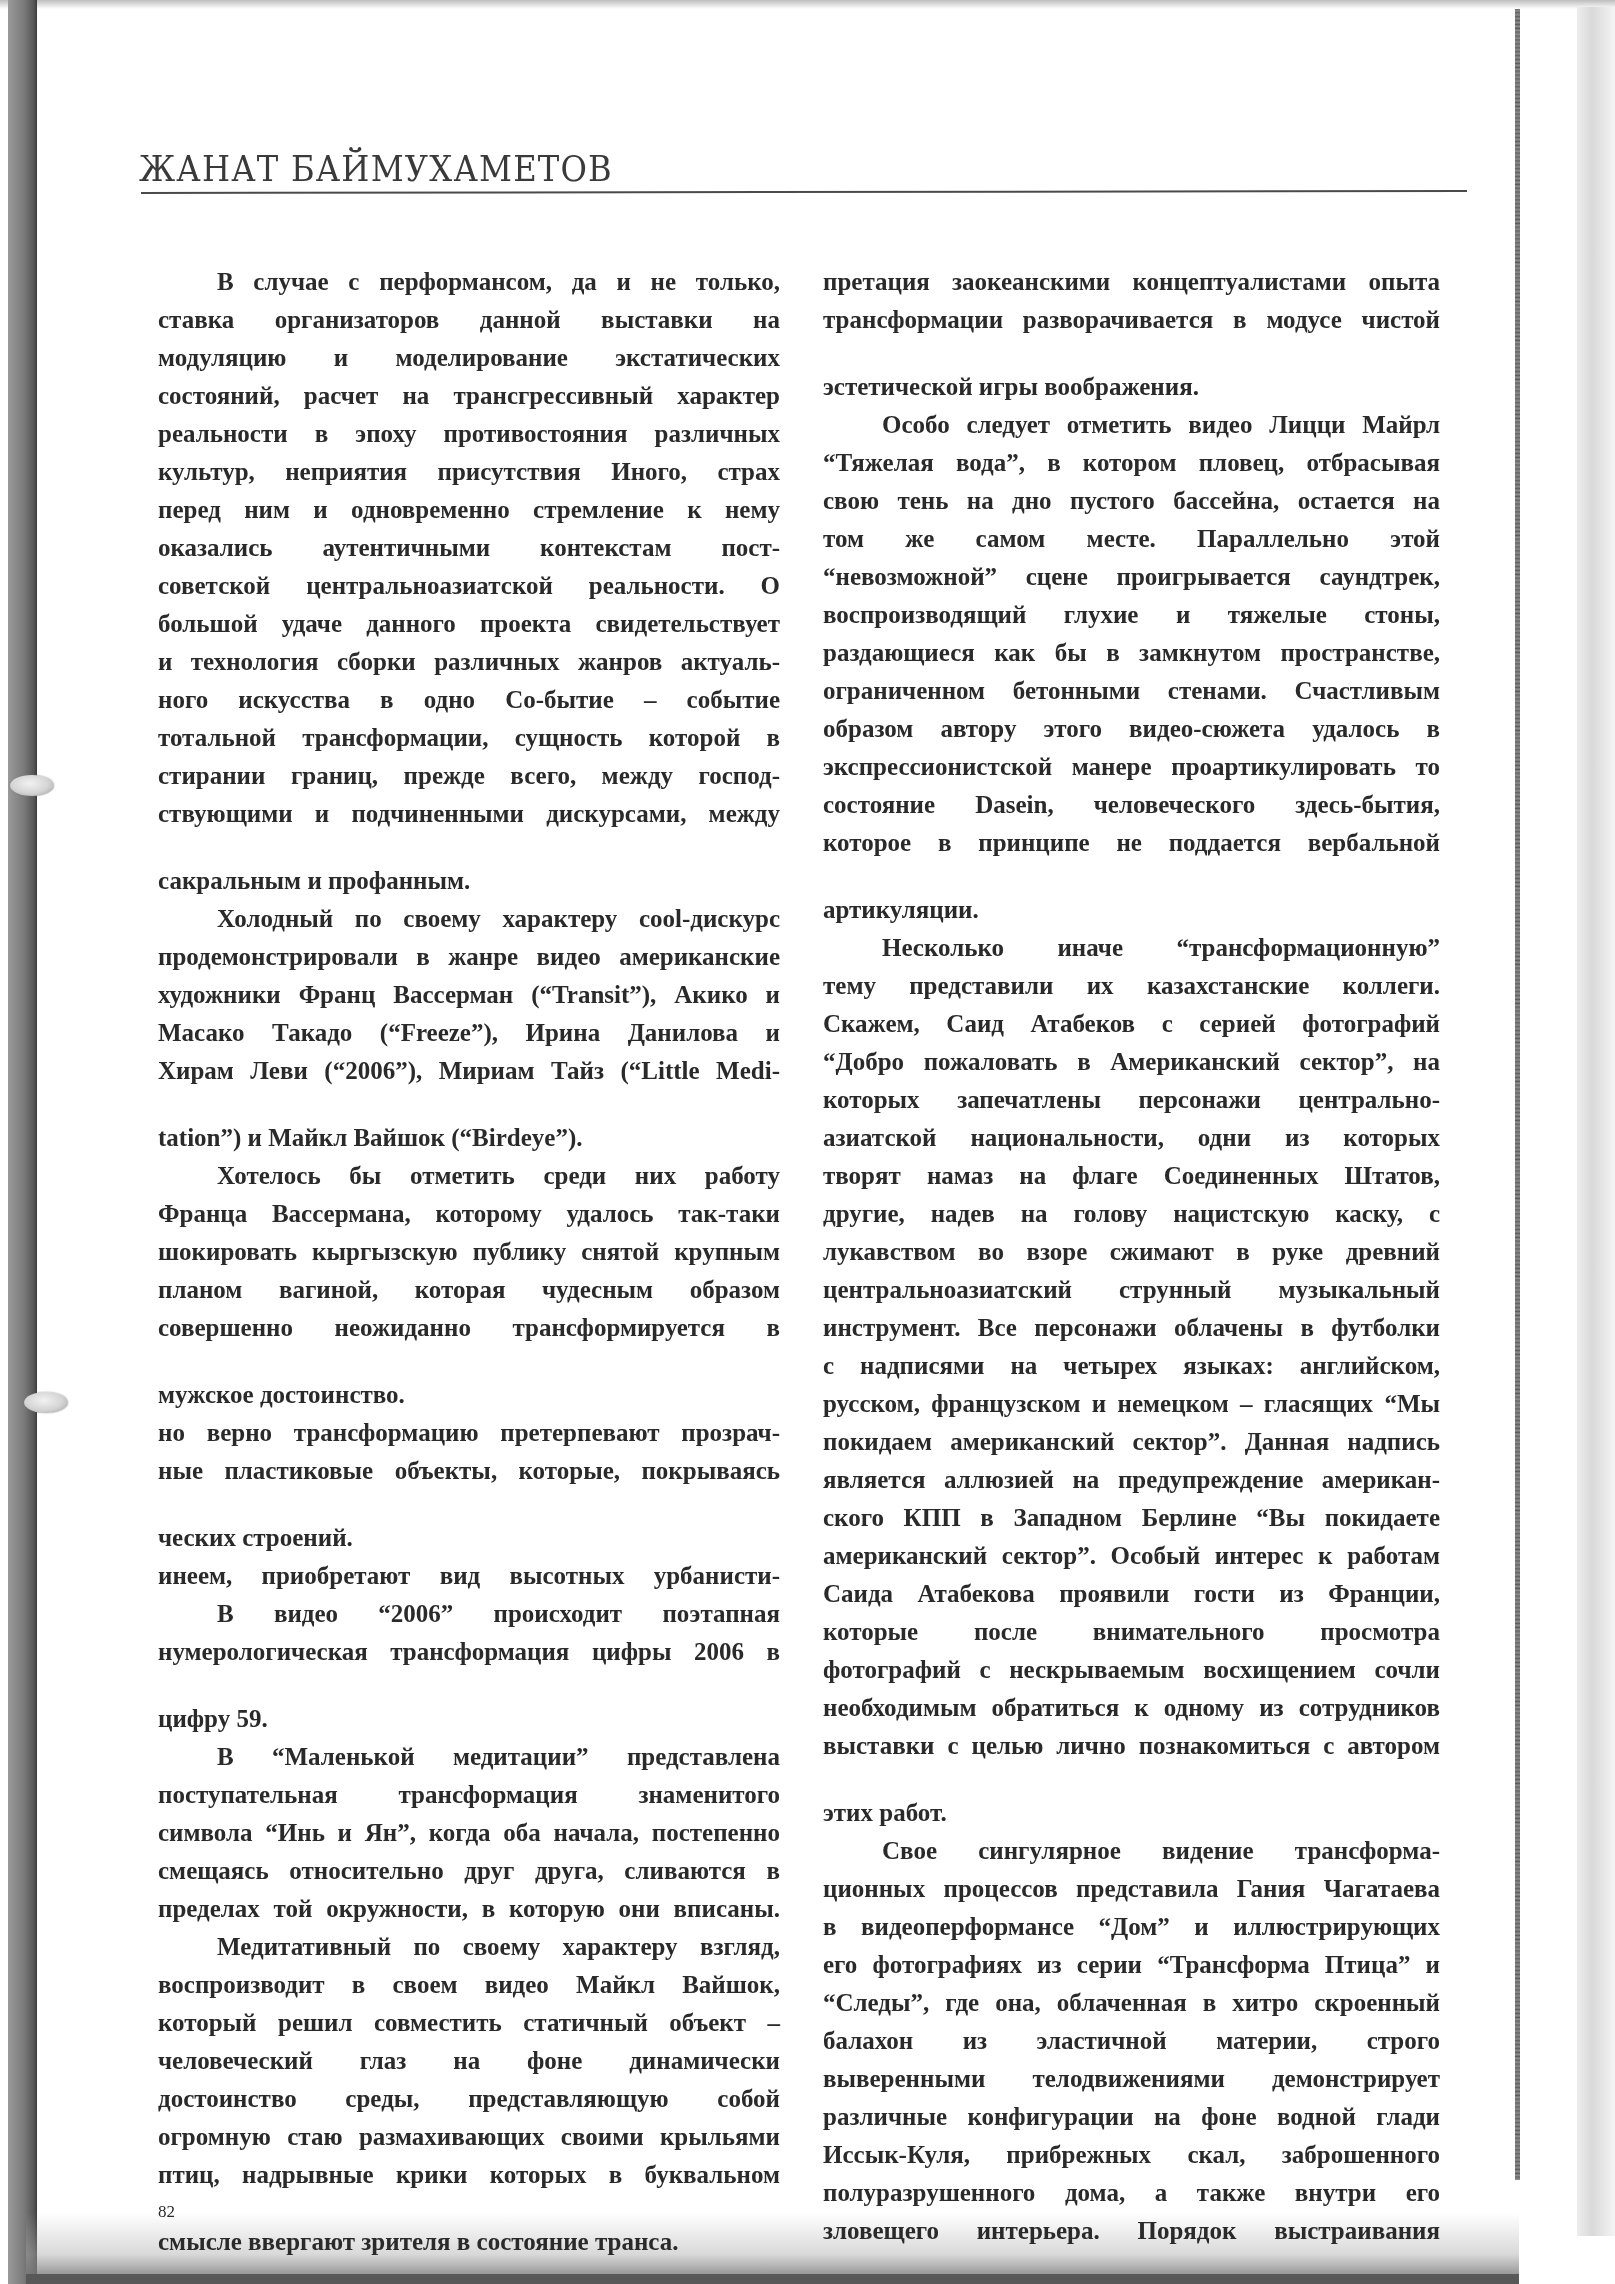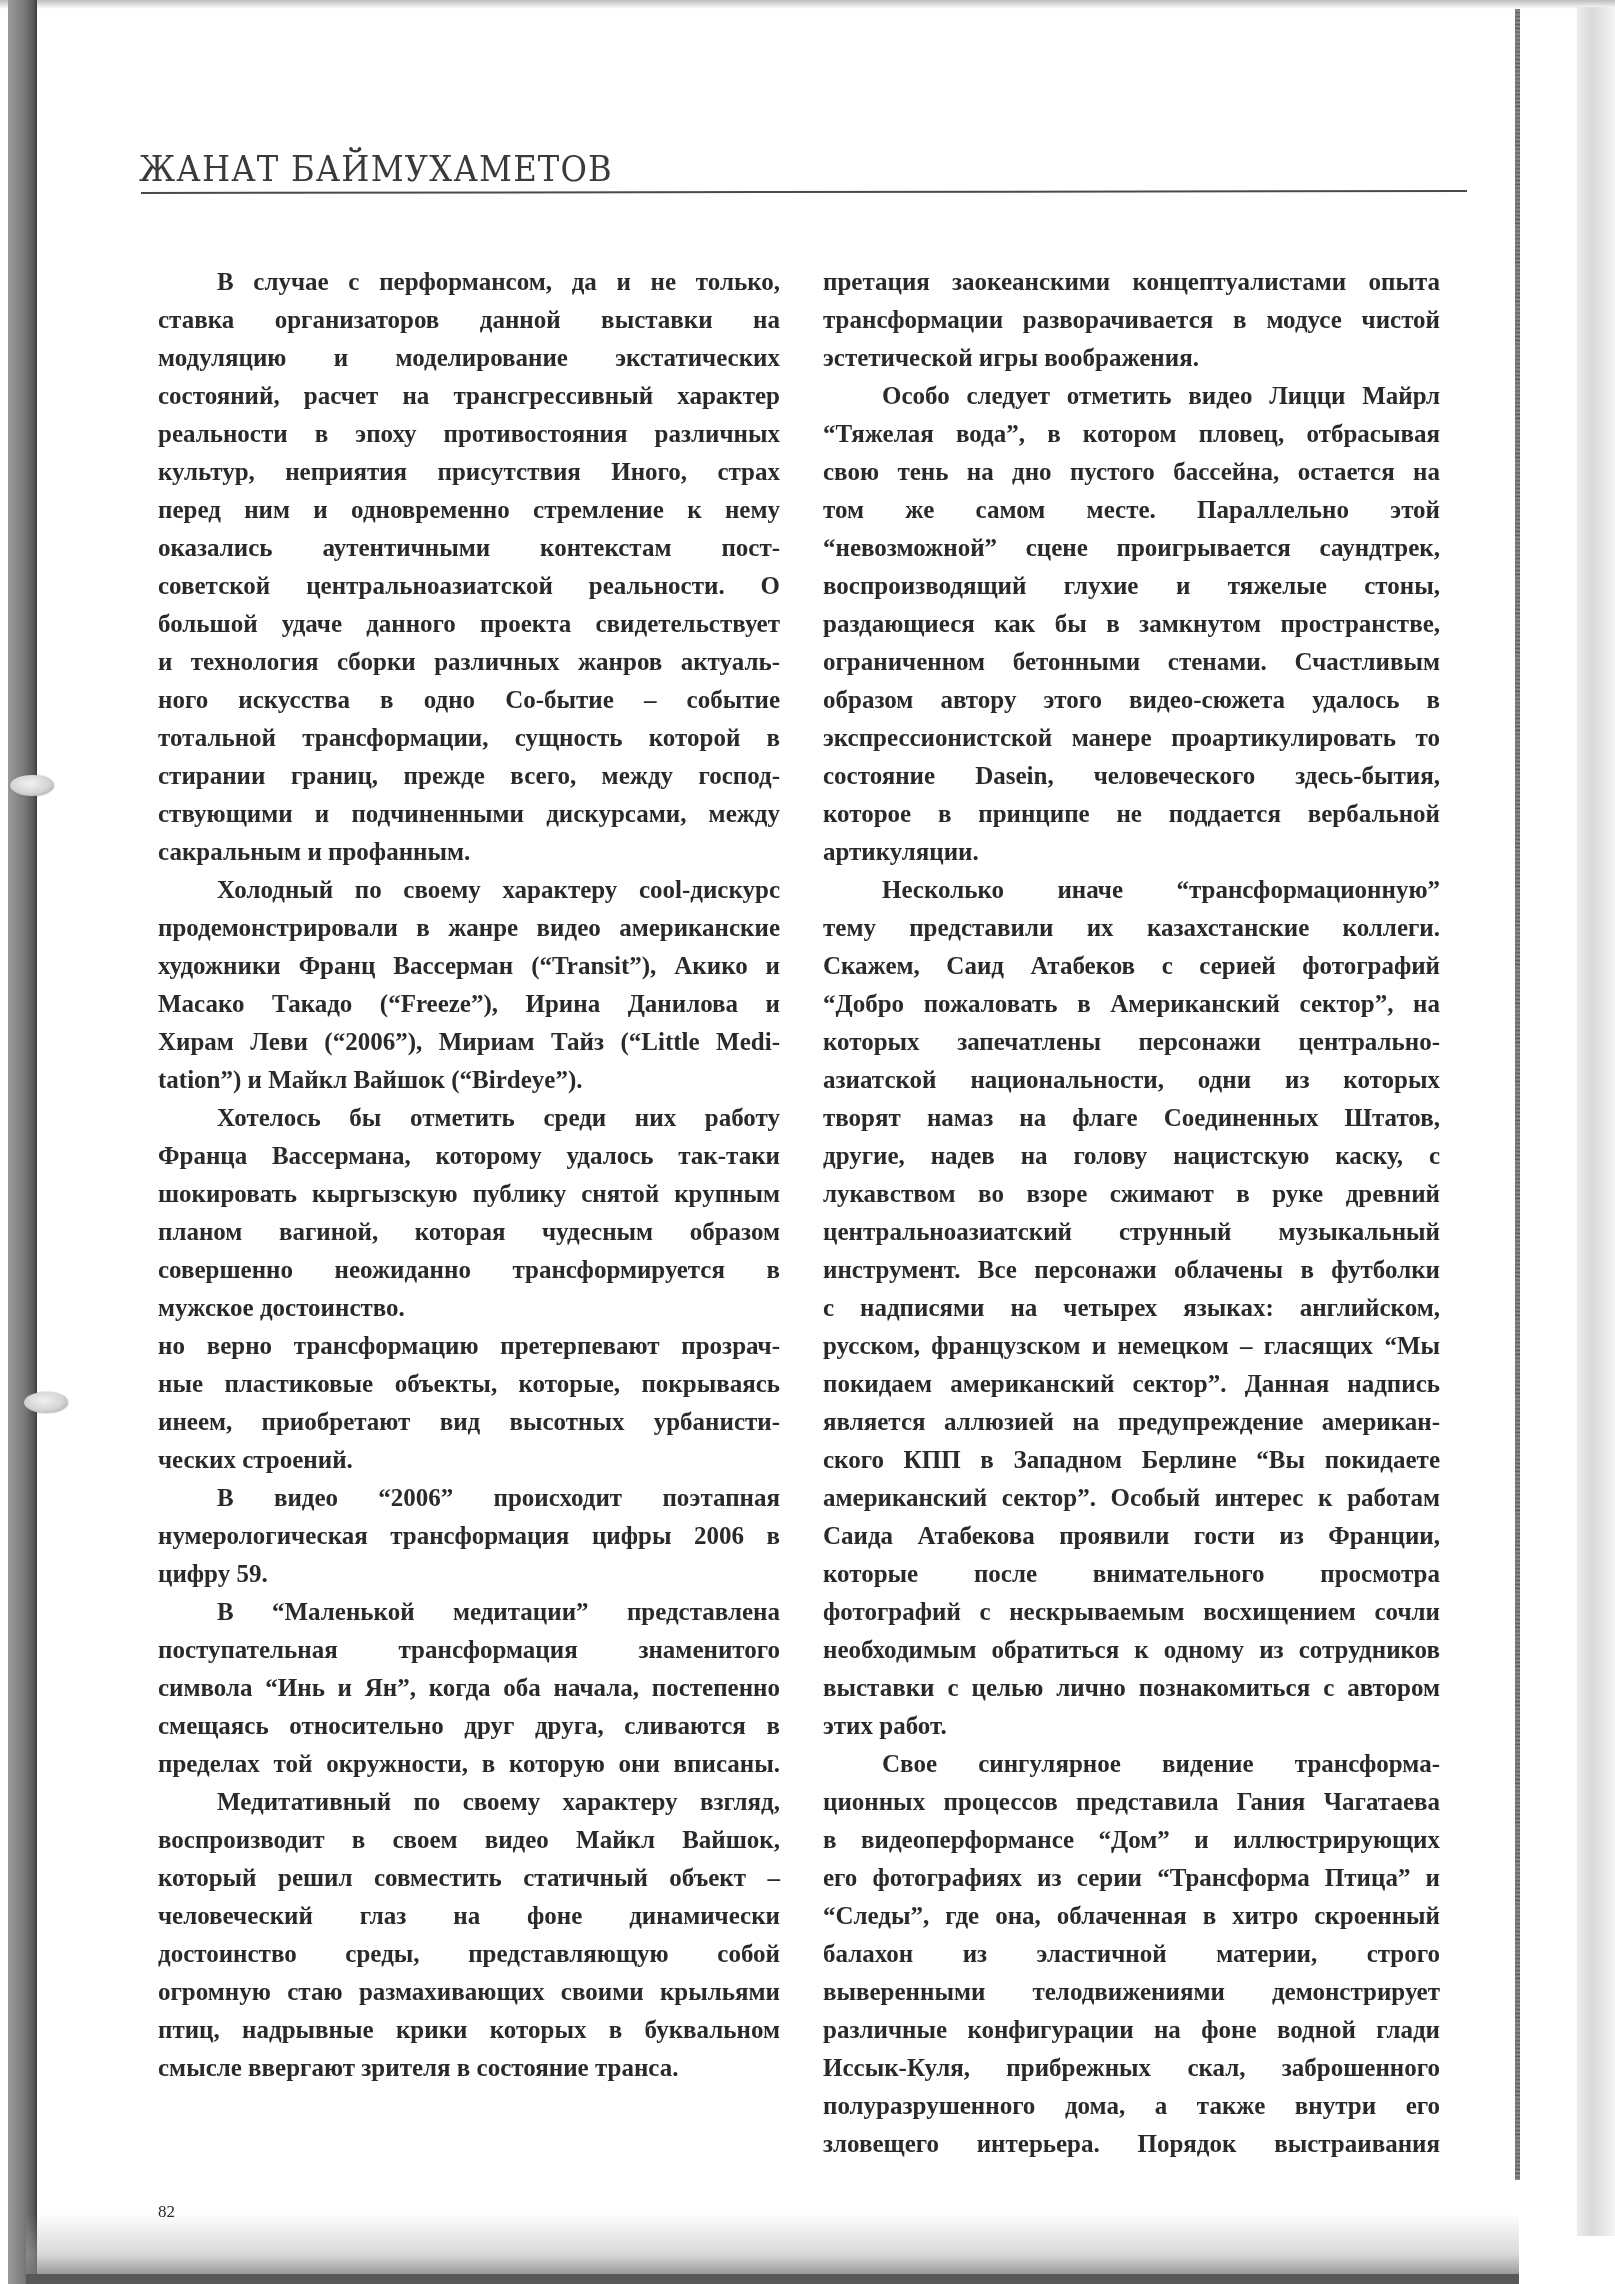--- a/index.html
+++ b/index.html
@@ -55,21 +55,21 @@
     
     .column {
       position: absolute; top: 263px; width: 622px;
       font-size: 25px; line-height: 38px;
       text-align: justify; text-align-last: justify; font-weight: bold;
     }
     .col-left { left: 158px; }
     .col-right { left: 823px; width: 617px; }
     .line { display: block; white-space: nowrap; height: 38px; }
     .line.indent { padding-left: 59px; }
-    .line.last { text-align-last: left; }
+    .line.last { text-align-last: left; margin-top: 29px; }
 
     .page-number {
       position: absolute; left: 158px; top: 2202px; font-size: 17px; color: #2a2a2a;
     }
   </style>
 </head>
 <body>
 
 <div class="top-edge"></div>
 <div class="left-border"></div>
@@ -107,22 +107,22 @@
     <span class="line">Хирам Леви (“2006”), Мириам Тайз (“Little Medi-</span>
     <span class="line last">tation”) и Майкл Вайшок (“Birdeye”).</span>
     <span class="line indent">Хотелось бы отметить среди них работу</span>
     <span class="line">Франца Вассермана, которому удалось так-таки</span>
     <span class="line">шокировать кыргызскую публику снятой крупным</span>
     <span class="line">планом вагиной, которая чудесным образом</span>
     <span class="line">совершенно неожиданно трансформируется в</span>
     <span class="line last">мужское достоинство.</span>
     <span class="line">но верно трансформацию претерпевают прозрач-</span>
     <span class="line">ные пластиковые объекты, которые, покрываясь</span>
+    <span class="line last">ческих строений.</span>
     <span class="line">инеем, приобретают вид высотных урбанисти-</span>
-    <span class="line last">ческих строений.</span>
     <span class="line indent">В видео “2006” происходит поэтапная</span>
     <span class="line">нумерологическая трансформация цифры 2006 в</span>
     <span class="line last">цифру 59.</span>
     <span class="line indent">В “Маленькой медитации” представлена</span>
     <span class="line">поступательная трансформация знаменитого</span>
     <span class="line">символа “Инь и Ян”, когда оба начала, постепенно</span>
     <span class="line">смещаясь относительно друг друга, сливаются в</span>
     <span class="line">пределах той окружности, в которую они вписаны.</span>
     <span class="line indent">Медитативный по своему характеру взгляд,</span>
     <span class="line">воспроизводит в своем видео Майкл Вайшок,</span>

